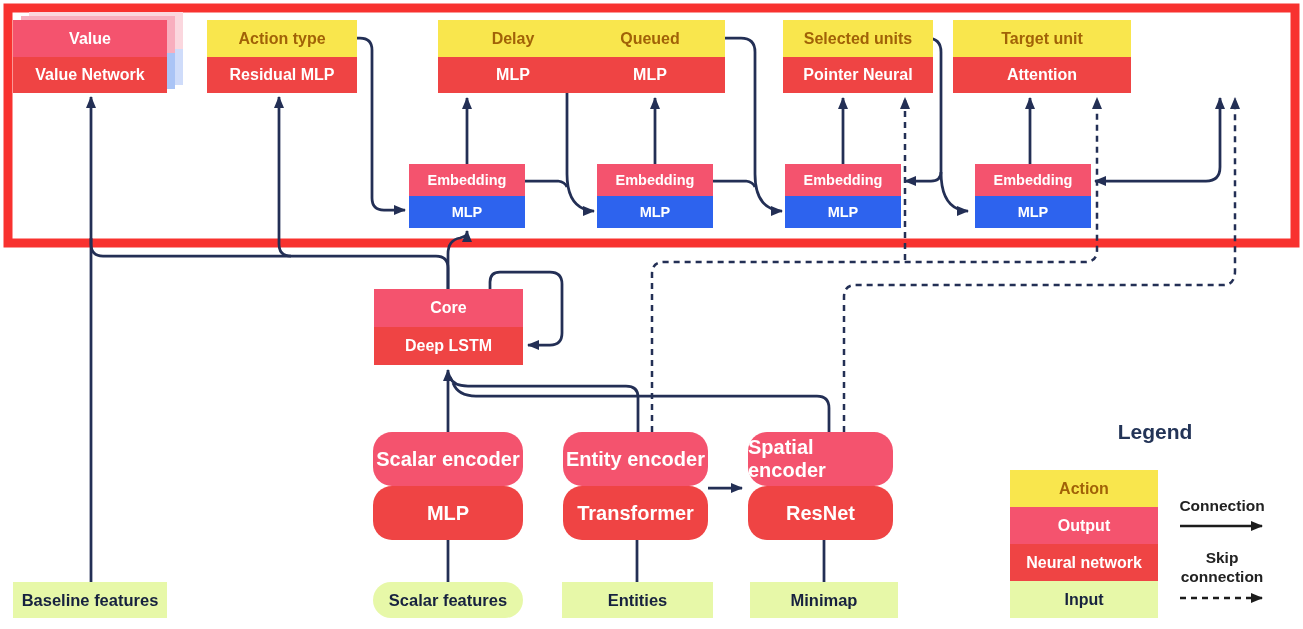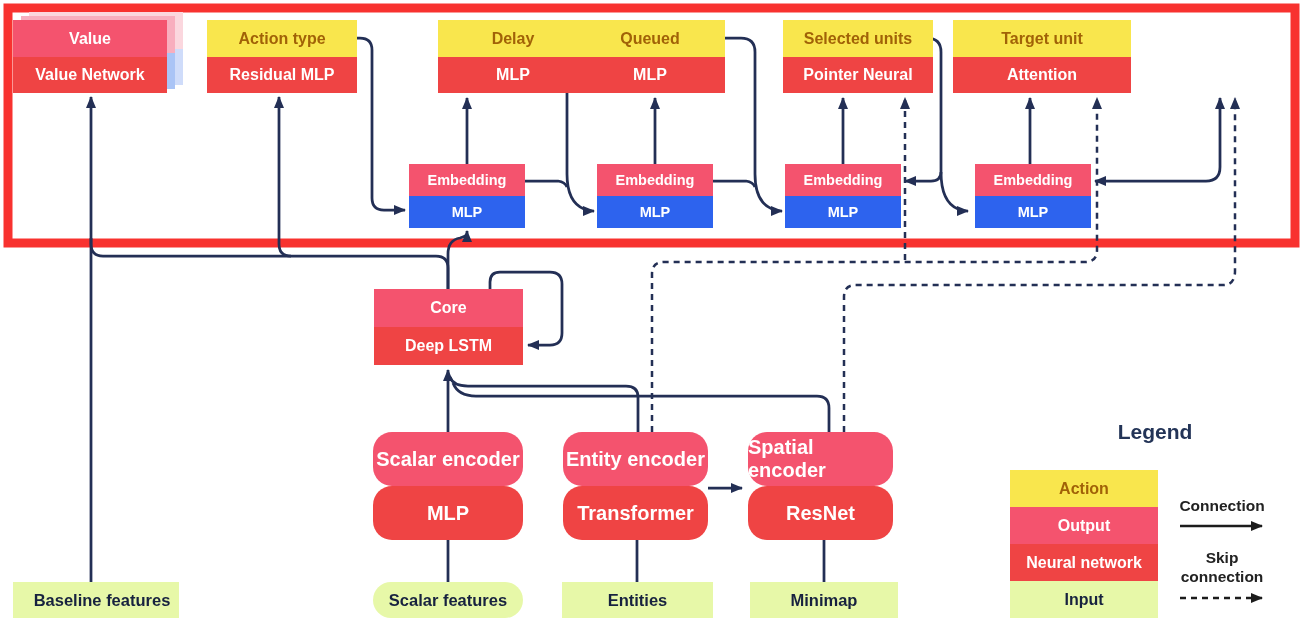--- a/index.html
+++ b/index.html
@@ -148,21 +148,21 @@
   </div>
   <div class="blk enc" style="left:563px;top:432px;width:145px;">
     <div class="half c-output">Entity encoder</div>
     <div class="half c-network">Transformer</div>
   </div>
   <div class="blk enc" style="left:748px;top:432px;width:145px;">
     <div class="half c-output">Spatial encoder</div>
     <div class="half c-network">ResNet</div>
   </div>
 
-  <div class="inputbox c-input" style="left:13px;top:582px;width:154px;height:36px;padding-left:12px;">Baseline features</div>
+  <div class="inputbox c-input" style="left:13px;top:582px;width:154px;height:36px;">Baseline features</div>
   <div class="inputbox c-input" style="left:373px;top:582px;width:150px;height:36px;border-radius:18px;">Scalar features</div>
   <div class="inputbox c-input" style="left:562px;top:582px;width:151px;height:36px;">Entities</div>
   <div class="inputbox c-input" style="left:750px;top:582px;width:148px;height:36px;">Minimap</div>
 
   <div class="legend-title" style="left:1075px;top:420px;">Legend</div>
   <div class="legend-row c-action" style="left:1010px;top:470px;">Action</div>
   <div class="legend-row c-output" style="left:1010px;top:507px;">Output</div>
   <div class="legend-row c-network" style="left:1010px;top:544px;">Neural network</div>
   <div class="legend-row c-input" style="left:1010px;top:581px;">Input</div>
   <div class="legend-note" style="left:1172px;top:496px;">Connection</div>

